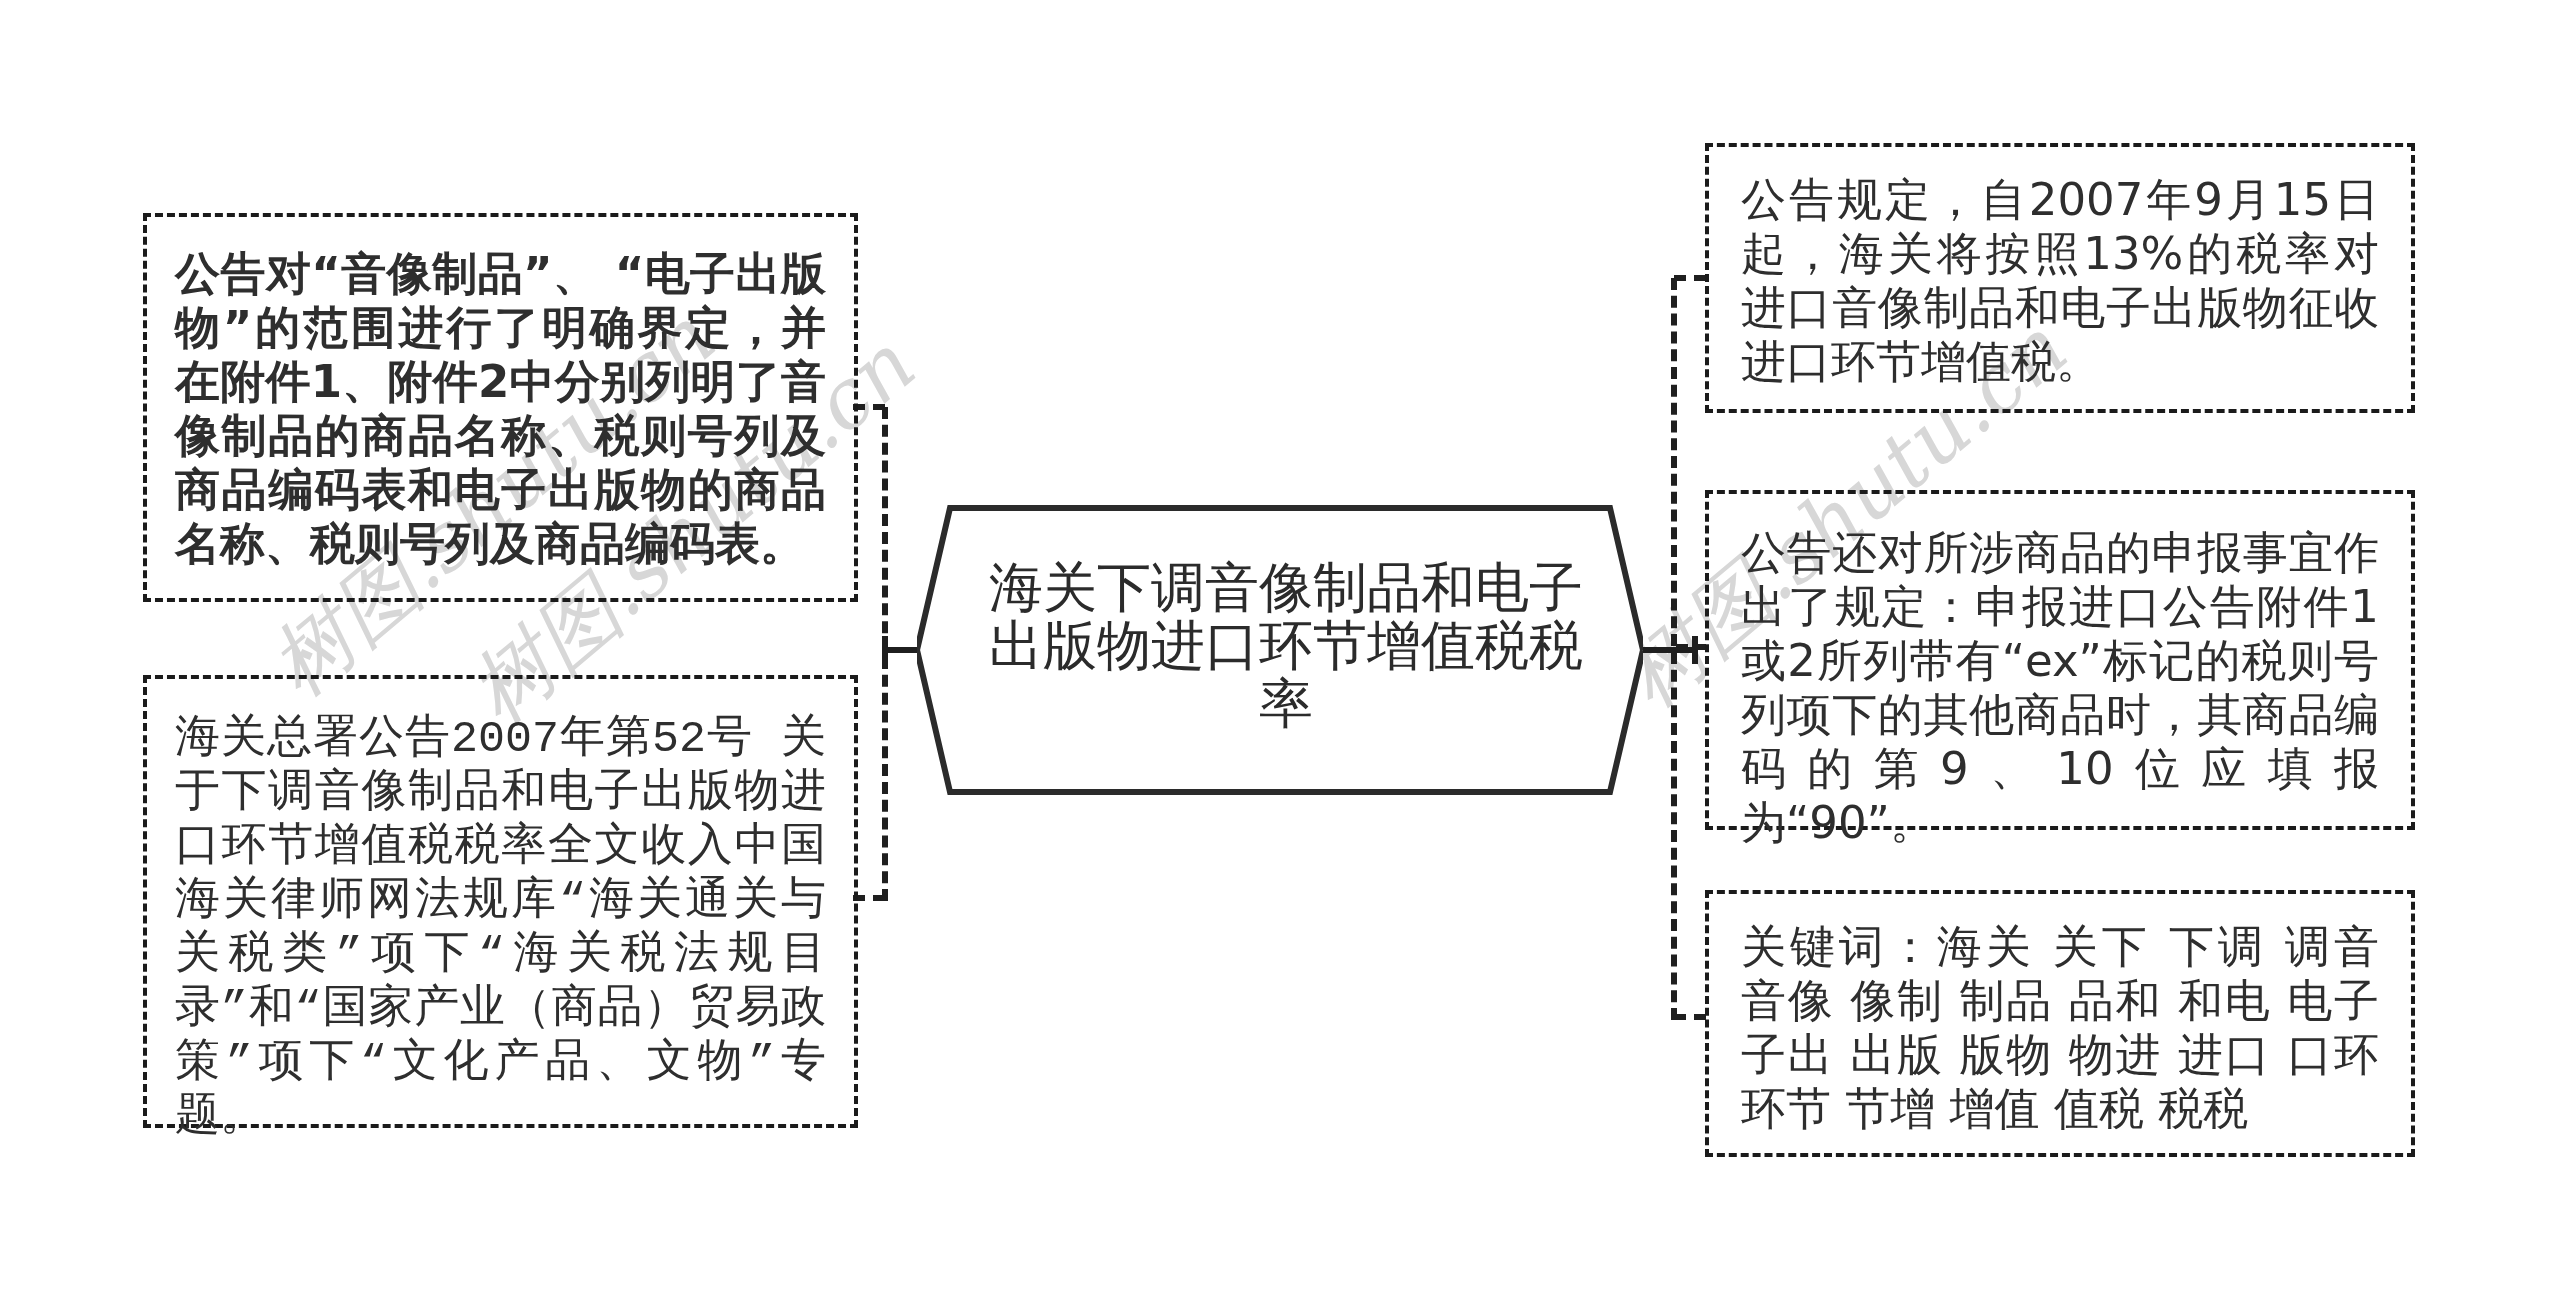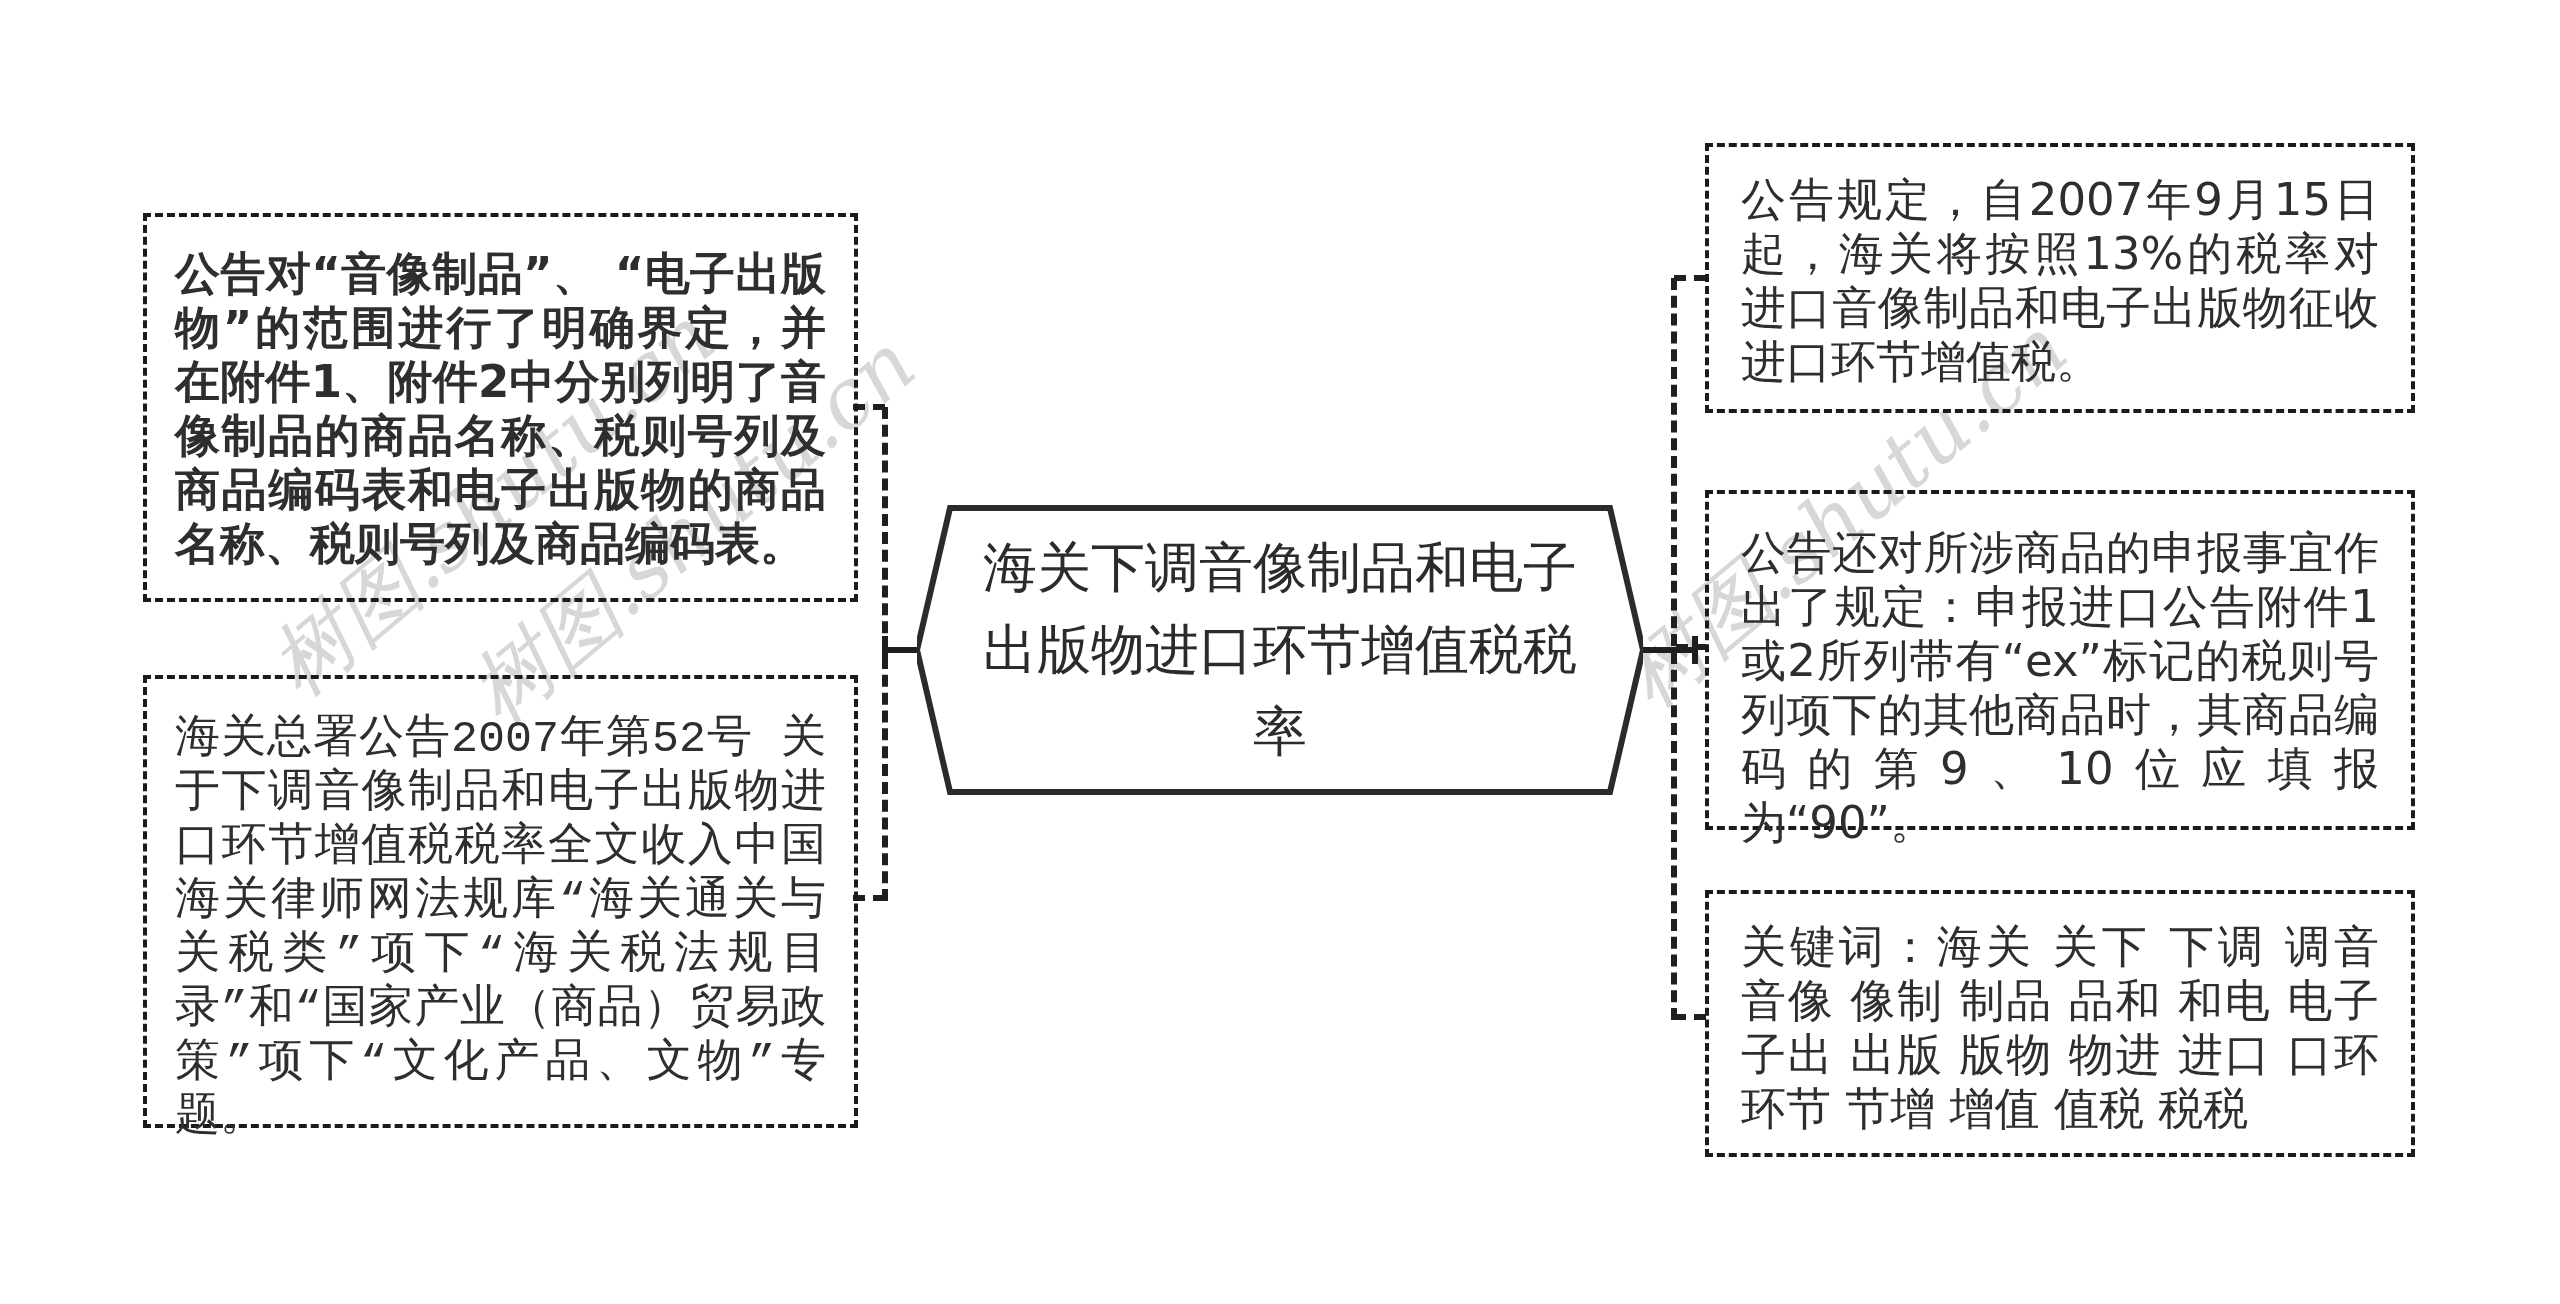--- a/index.html
+++ b/index.html
@@ -58,32 +58,33 @@
     position: absolute;
     left: 917px;
     top: 505px;
     width: 726px;
     height: 290px;
     z-index: 2;
   }
   .hexagon-wrap svg { position: absolute; left: 0; top: 0; }
   .hexagon-label {
     position: absolute;
-    left: 63px;
+    left: 69px;
     top: 0;
     width: 600px;
     height: 290px;
     display: flex;
     align-items: center;
     justify-content: center;
     text-align: center;
     font-size: 54px;
-    line-height: 82px;
+    line-height: 58px;
     color: #2b2b2b;
     z-index: 3;
+    font-family: Liberation Mono, monospace;
   }
 
   
   .conn { position: absolute; z-index: 1; }
   .trunk-left {
     left: 882px; top: 407px; height: 494px; width: 0;
     border-left: 6px dashed #1f1f1f;
   }
   .trunk-right {
     left: 1671px; top: 278px; height: 742px; width: 0;

